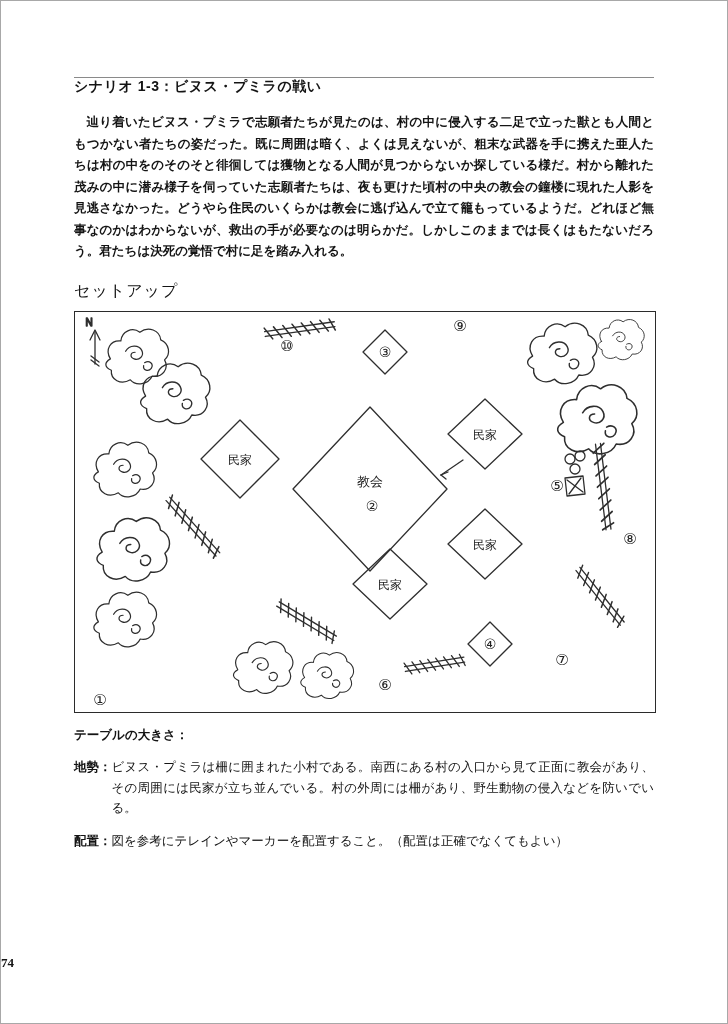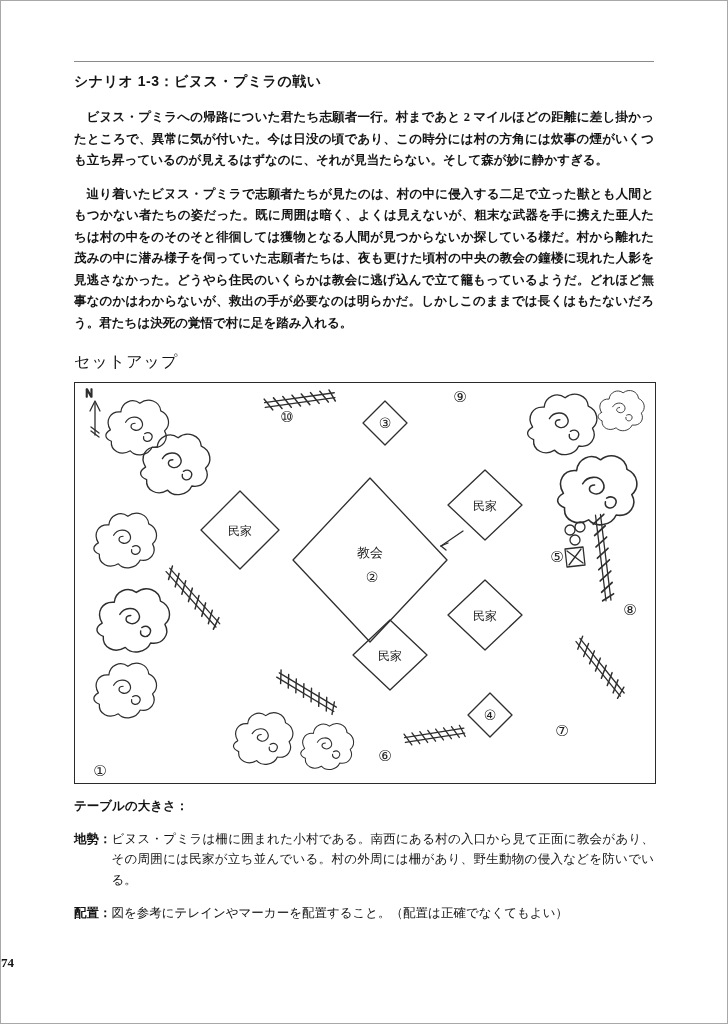--- a/index.html
+++ b/index.html
@@ -12,21 +12,21 @@
     box-sizing:border-box;
     padding:60px 73px 0 73px;
     overflow:hidden;
     font-family:"Liberation Serif","DejaVu Serif",serif;
     color:#141414;
   }
   .doc-title{
     font-family:"Liberation Sans","DejaVu Sans",sans-serif;
     font-size:14px;font-weight:bold;
     border-top:1px solid #8a8a8a;
-    padding-top:11px;margin:0 0 16px 0;
+    margin:16px 0 16px 0;
     letter-spacing:.5px;
   }
   .para{
     font-size:12.5px;line-height:1.72;
     text-align:justify;text-indent:1em;
     margin:0 0 12px 0;font-weight:bold;
   }
   .setup-heading{
     font-family:Liberation Sans, sans-serif;
     font-size:16px;font-weight:normal;
@@ -48,21 +48,20 @@
     font-family:"Liberation Serif","DejaVu Serif",serif;
   }
 </style>
 </head>
 <body>
 
 <div class="page">
 
   <h1 class="doc-title">シナリオ 1-3：ビヌス・プミラの戦い</h1>
 
-  <p class="para">ビヌス・プミラへの帰路についた君たち志願者一行。村まであと 2 マイルほどの距離に差し掛かったところで、異常に気が付いた。今は日没の頃であり、この時分には村の方角には炊事の煙がいくつも立ち昇っているのが見えるはずなのに、それが見当たらない。そして森が妙に静かすぎる。</p>
   <p class="para">辿り着いたビヌス・プミラで志願者たちが見たのは、村の中に侵入する二足で立った獣とも人間ともつかない者たちの姿だった。既に周囲は暗く、よくは見えないが、粗末な武器を手に携えた亜人たちは村の中をのそのそと徘徊しては獲物となる人間が見つからないか探している様だ。村から離れた茂みの中に潜み様子を伺っていた志願者たちは、夜も更けた頃村の中央の教会の鐘楼に現れた人影を見逃さなかった。どうやら住民のいくらかは教会に逃げ込んで立て籠もっているようだ。どれほど無事なのかはわからないが、救出の手が必要なのは明らかだ。しかしこのままでは長くはもたないだろう。君たちは決死の覚悟で村に足を踏み入れる。</p>
 
   <h2 class="setup-heading">セットアップ</h2>
 
   <div class="map-wrap">
     <svg width="580" height="400" viewBox="0 0 580 400">
       <defs>
         <g id="tree-shape" class="sketch">
           <path d="M -28,2 C -34,-8 -28,-18 -17,-17 C -16,-27 -5,-32 3,-26 C 12,-33 24,-28 25,-18 C 34,-14 36,-3 29,3 C 34,12 27,22 16,20 C 12,29 -1,31 -7,24 C -17,30 -28,24 -27,14 C -34,11 -35,6 -28,2 Z"></path>
           <path d="M -12,-6 C -8,-13 2,-13 5,-7 C 8,-1 2,4 -3,2 C -8,0 -7,-5 -2,-5"></path>

